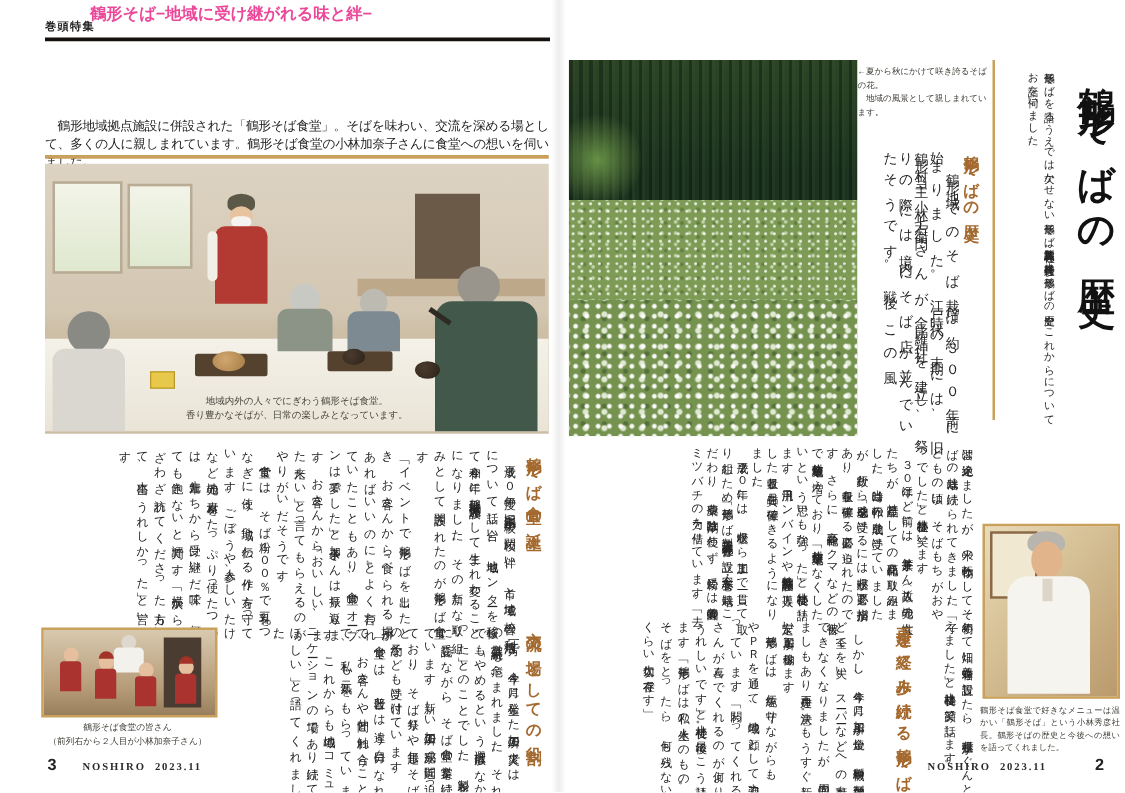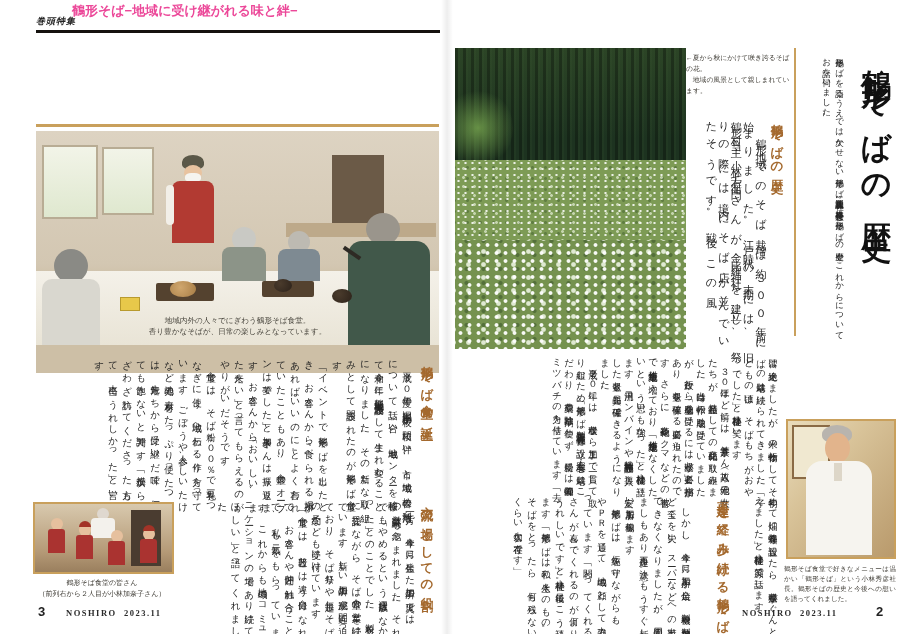--- a/index.html
+++ b/index.html
@@ -4,41 +4,41 @@
 <style>
   html,body{margin:0;padding:0;background:#ffffff;}
   .spread{position:relative;width:900px;height:634px;background:#ffffff;overflow:hidden;
     font-family:"Liberation Serif","DejaVu Serif",serif;color:#222;}
   .abs{position:absolute;}
   
   .gutter{left:441px;top:0;width:12px;height:634px;
     background:linear-gradient(90deg,rgba(0,0,0,0) 0%,rgba(0,0,0,0.07) 50%,rgba(0,0,0,0) 100%);}
   
   .header-label{left:36px;top:15px;font-family:"Liberation Sans","DejaVu Sans",sans-serif;
-    font-size:9px;font-weight:bold;color:#222;letter-spacing:1px;font-style:italic;}
+    font-size:9px;font-weight:bold;color:#222;letter-spacing:1px;}
   .header-title{left:72px;top:2px;font-family:Liberation Sans, sans-serif;
     font-size:13px;font-weight:bold;color:#ec4899;}
   .header-rule{left:36px;top:30px;width:404px;height:3px;background:#15120e;}
   
   .page-title{left:36px;top:50px;width:403px;text-align:center;font-size:33px;font-weight:bold;
     letter-spacing:4px;color:#111;}
   .lead{left:36px;top:95px;width:403px;font-size:10.2px;line-height:14px;letter-spacing:-0.4px;
     text-align:justify;white-space:pre-line;color:#1d1d1d;}
   .gold-rule{left:36px;top:124px;width:403px;height:2.5px;}
   .vtext{writing-mode:vertical-rl;text-orientation:mixed;white-space:pre-line;text-align:justify;
     color:#242424;}
   .vhead{writing-mode:vertical-rl;font-weight:bold;letter-spacing:2.5px;font-size:12.5px;
     font-family:"Liberation Sans","DejaVu Sans",sans-serif;}
   .body-l1{left:36px;top:354px;width:378px;height:154px;font-size:9.5px;line-height:14px;letter-spacing:1px;}
   .body-l2{left:172px;top:496px;width:244px;height:136px;font-size:9.5px;line-height:13.4px;letter-spacing:0.6px;}
   .caption{font-family:"Liberation Sans","DejaVu Sans",sans-serif;color:#3d3a33;}
   
   .photo{overflow:hidden;}
   .gold-frame{border:2px solid #c9a05c;}
-  .main-photo{left:36px;top:131px;width:403px;height:242px;background:linear-gradient(#ddd3c2 0%,#d3c7b2 55%,#cdbfa6 62%);}
+  .main-photo{left:36px;top:131px;width:403px;height:216px;background:linear-gradient(#ddd3c2 0%,#d3c7b2 55%,#cdbfa6 62%);}
   .photo-caption-main{left:0;top:184px;width:100%;text-align:center;font-size:7.6px;line-height:11px;
     white-space:pre-line;color:#45423a;}
   .group-photo{left:33px;top:502px;width:137px;height:68px;background:linear-gradient(#d8c9ae 0%,#b59a77 70%,#9a7f5e 100%);}
   .group-caption{left:18px;top:578px;width:168px;text-align:center;font-size:7px;line-height:10.5px;white-space:pre-line;}
   .footer-num{font-family:"Liberation Sans","DejaVu Sans",sans-serif;font-size:13px;font-weight:bold;color:#222;}
   .footer-issue{font-size:8.5px;letter-spacing:1.5px;font-weight:bold;color:#2a2a2a;}
   
   .field-photo{left:455px;top:48px;width:231px;height:301px;}
   .forest{left:0;top:0;width:100%;height:112px;background:linear-gradient(#2c4526,#1d3320 80%);}
   .forest-texture{left:0;top:0;width:100%;height:112px;
@@ -81,20 +81,21 @@
 </style>
 </head>
 <body>
 
 <div class="spread">
 
   <div class="abs header-label">巻頭特集</div>
   <div class="abs header-title">鶴形そば−地域に受け継がれる味と絆−</div>
   <div class="abs header-rule"></div>
 
+  <div class="abs lead">　鶴形地域拠点施設に併設された「鶴形そば食堂」。そばを味わい、交流を深める場として、多くの人に親しまれています。鶴形そば食堂の小林加奈子さんに食堂への想いを伺いました。</div>
   <div class="abs gold-rule" style="background:#c9a05c;"></div>
 
   <div class="abs photo main-photo">
     <div class="shape window" style="left:6px;top:14px;width:52px;height:70px;"></div>
     <div class="shape window" style="left:66px;top:16px;width:48px;height:64px;"></div>
     <div class="shape" style="left:296px;top:24px;width:52px;height:78px;background:#6b5a47;"></div>
     <div class="shape" style="left:250px;top:92px;width:150px;height:14px;background:#bda98a;"></div>
 
     <div class="shape" style="left:146px;top:24px;width:22px;height:14px;border-radius:50% 50% 30% 30%;background:#5b5848;"></div>
     <div class="shape" style="left:148px;top:34px;width:18px;height:16px;border-radius:50%;background:#e8c3a0;"></div>

